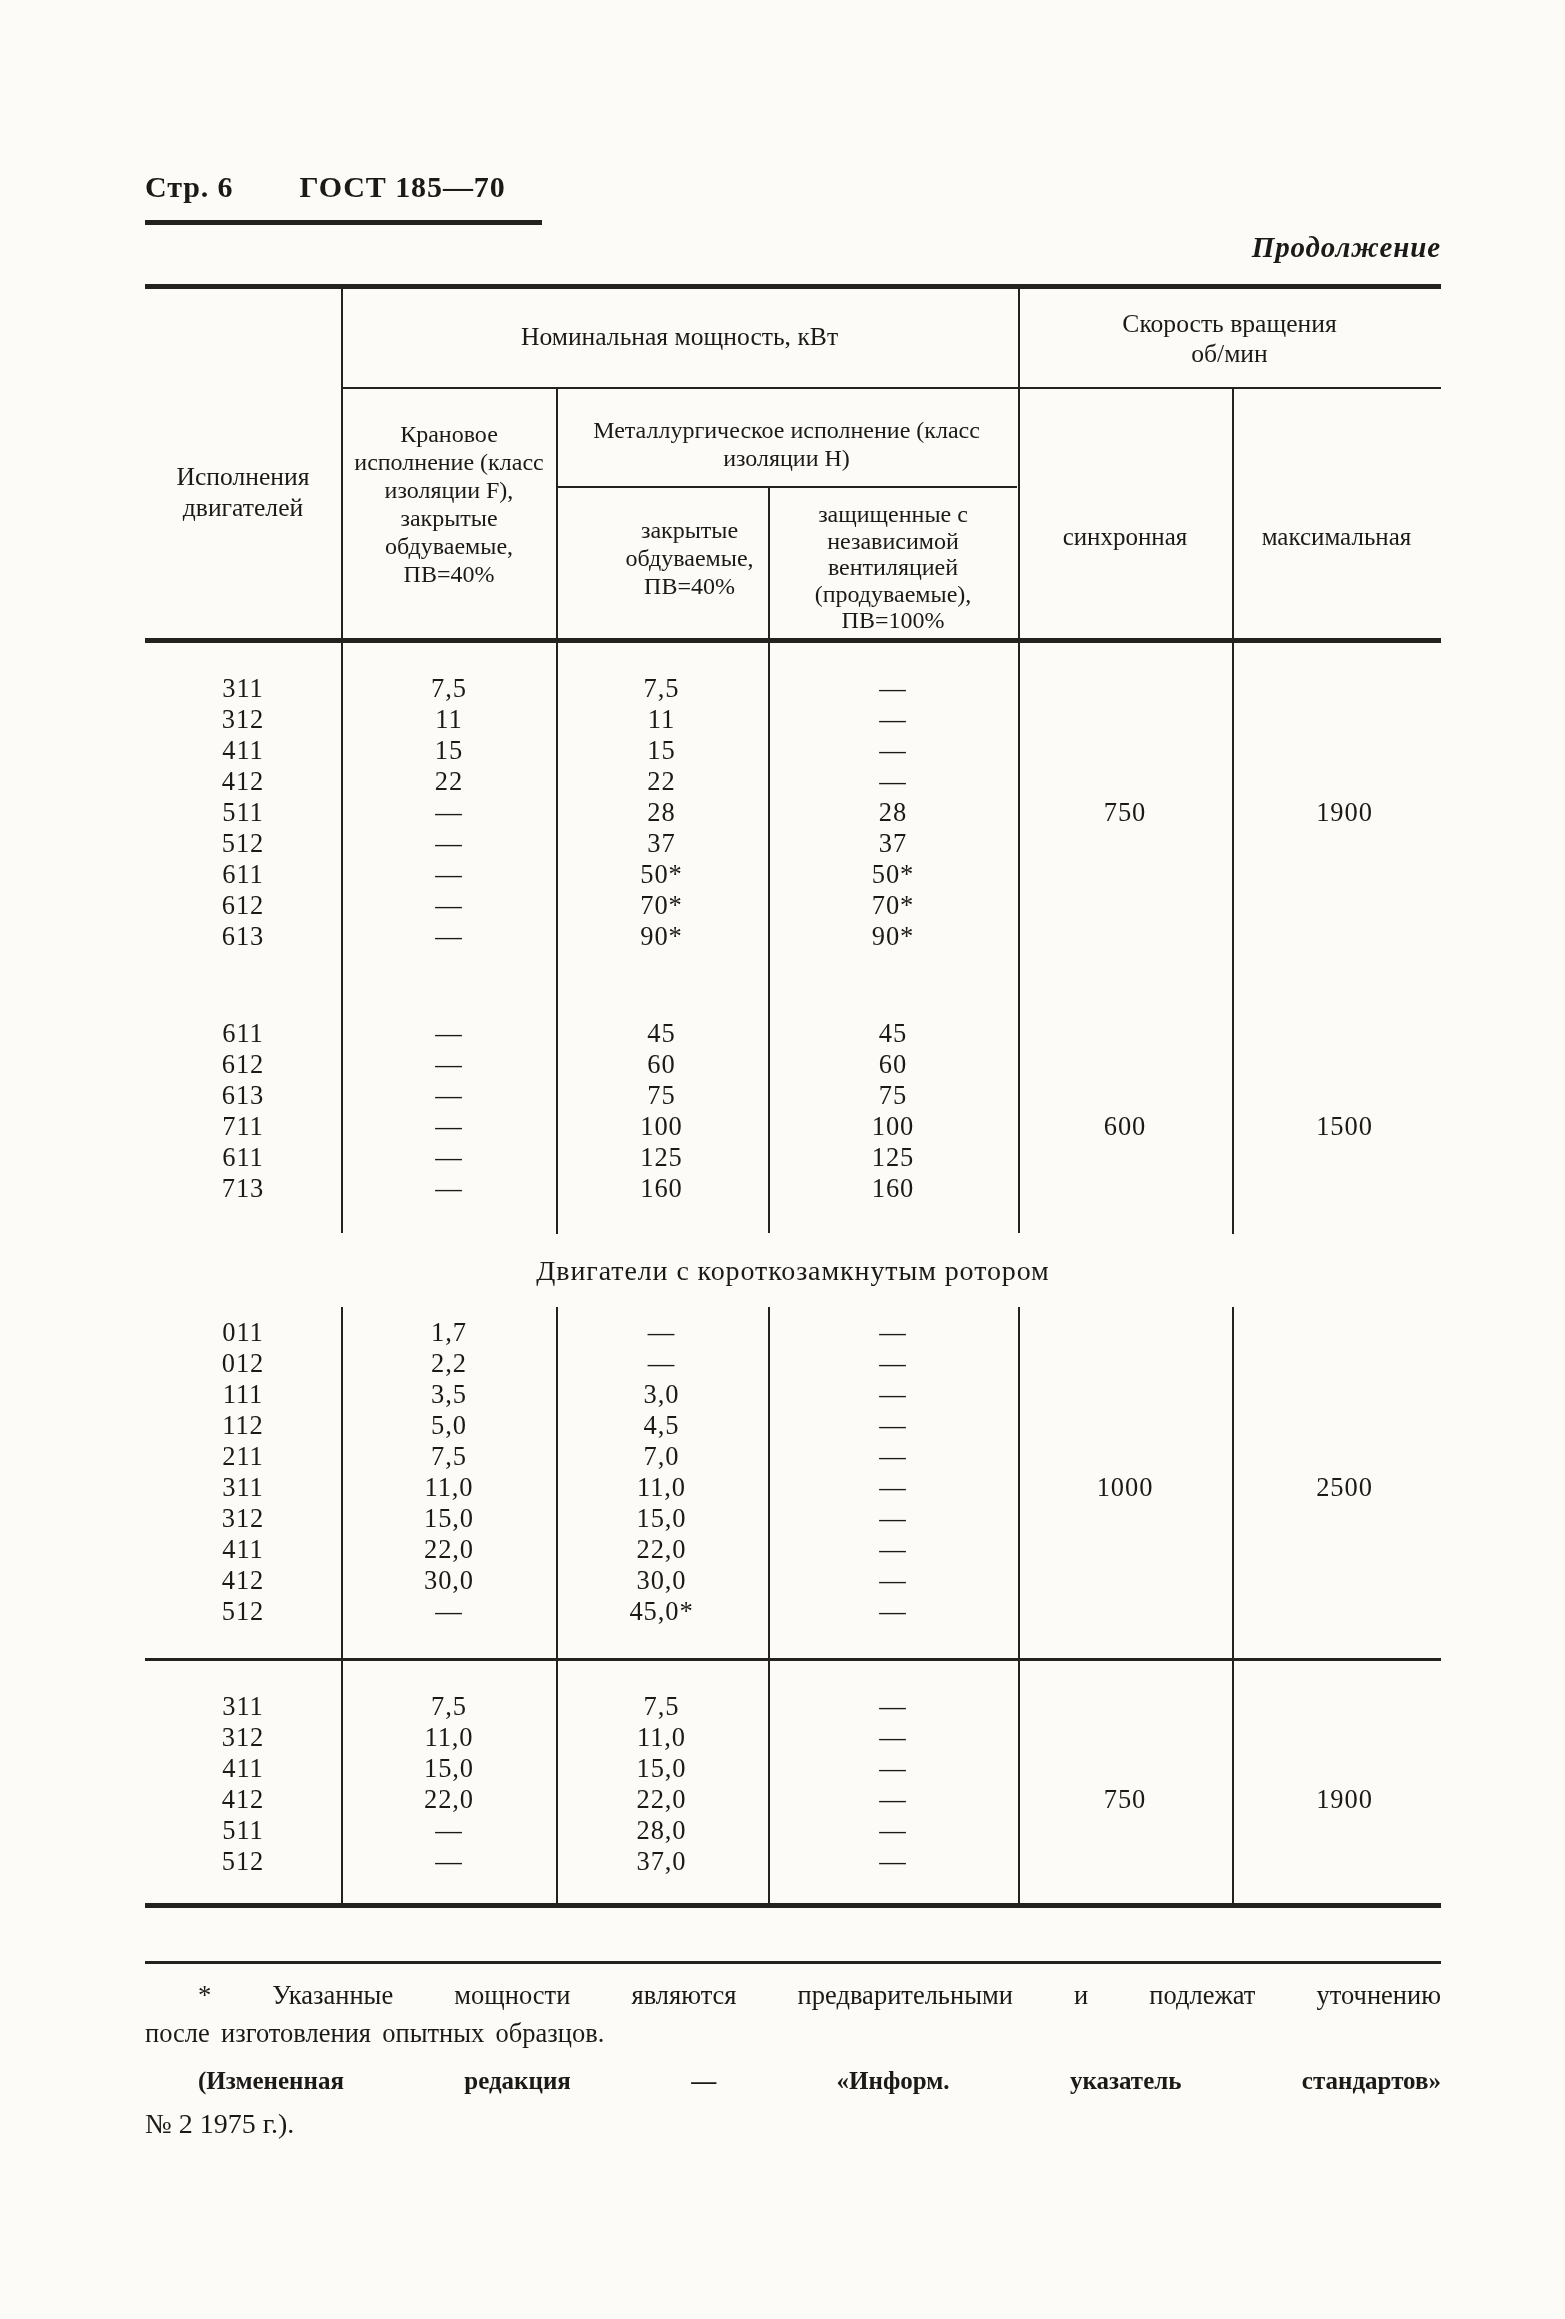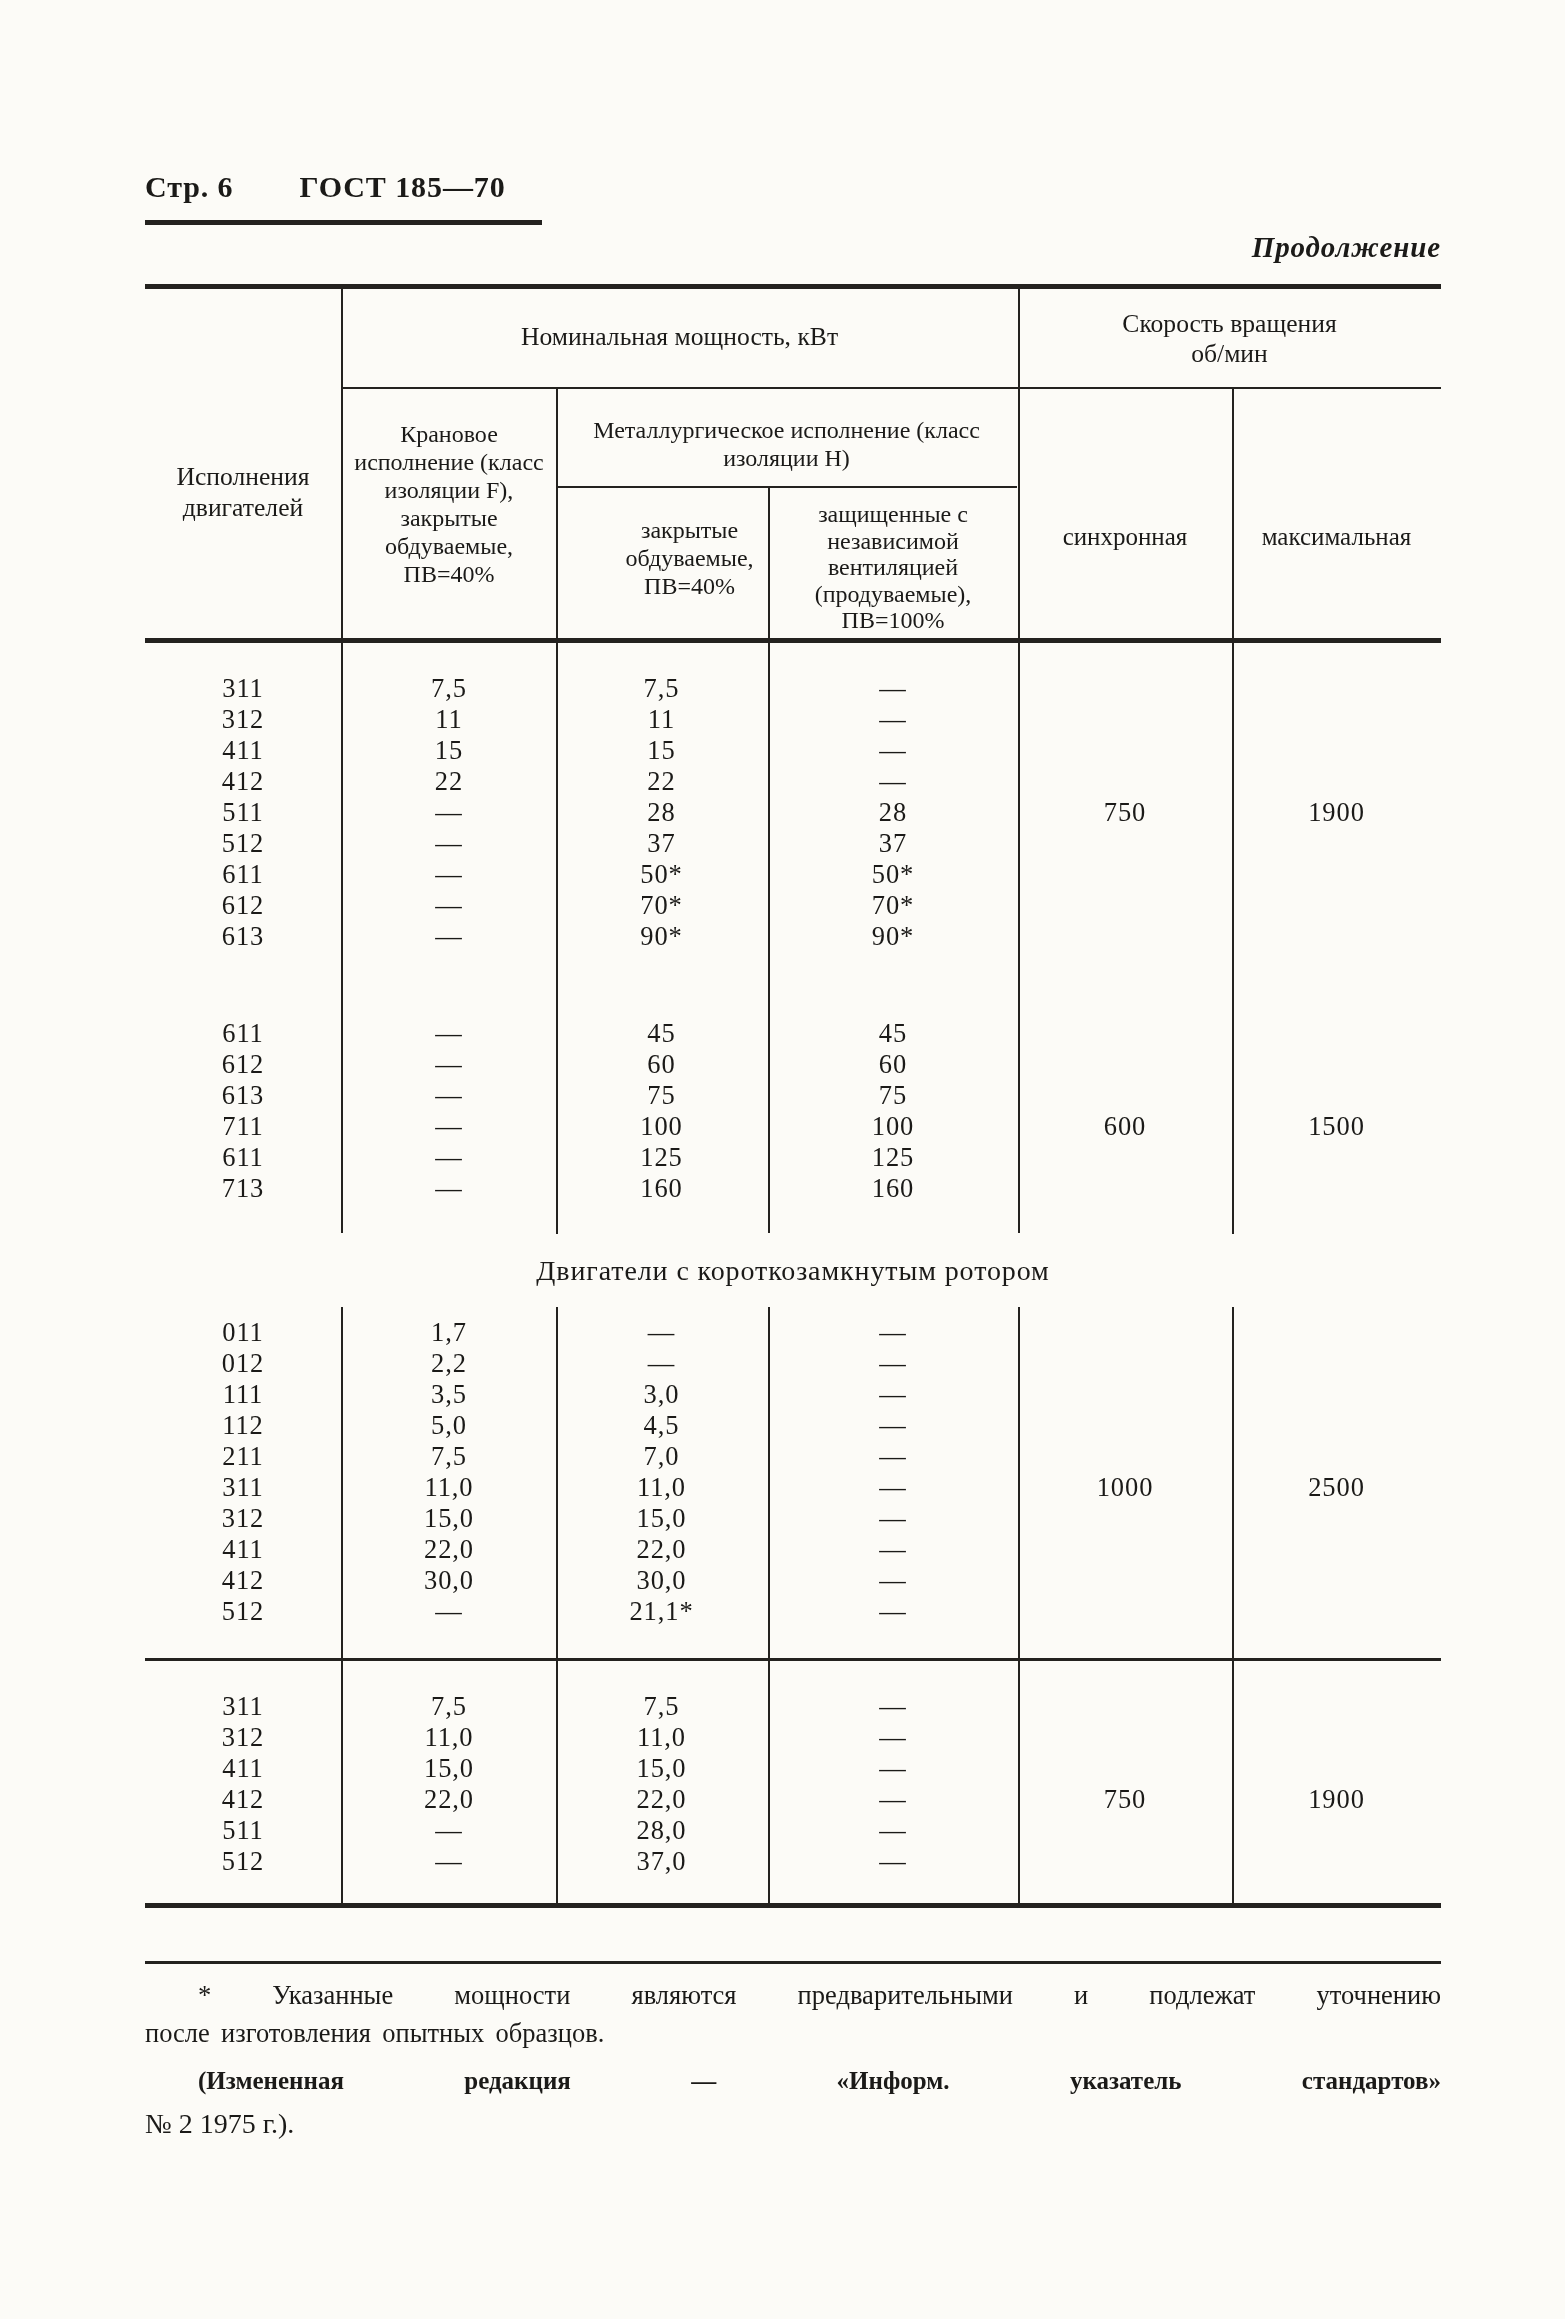--- a/index.html
+++ b/index.html
@@ -63,21 +63,21 @@
   #block2 { top: 1317px; }
   #block3 { top: 1691px; }
   .trow { position: relative; height: 31px; }
   .cell { position: absolute; top: 0; height: 31px; line-height: 31px;
           text-align: center; font-size: 26.5px; letter-spacing: 0.9px; }
   .col-id        { left: 145px;  width: 196px; }
   .col-crane     { left: 341px;  width: 216px; }
   .col-closed    { left: 556px;  width: 211px; }
   .col-protected { left: 768px;  width: 250px; }
   .col-sync      { left: 1018px; width: 214px; }
-  .col-max       { left: 1232px; width: 209px; }
+  .col-max       { left: 1232px; width: 209px; padding-left: 8px; }
   .speed { position: absolute; }
 
   .section-title { left: 145px; top: 1255px; width: 1296px; text-align: center;
                    font-size: 28px; letter-spacing: 0.9px; }
 
   
   .foot-1 { left: 145px; top: 1980px; width: 1296px; font-size: 26.5px;
             text-indent: 53px; text-align: justify; text-align-last: justify; word-spacing: 4.6px; }
   .foot-2 { left: 145px; top: 2018px; width: 1296px; font-size: 26.5px; word-spacing: 4.6px; }
   .amend-1 { left: 145px; top: 2067px; width: 1296px; font-size: 25px; font-weight: bold;
@@ -276,21 +276,21 @@
       </div>
       <div class="trow">
         <span class="cell col-id">412</span>
         <span class="cell col-crane">30,0</span>
         <span class="cell col-closed">30,0</span>
         <span class="cell col-protected">—</span>
       </div>
       <div class="trow">
         <span class="cell col-id">512</span>
         <span class="cell col-crane">—</span>
-        <span class="cell col-closed">21,1*</span>
+        <span class="cell col-closed">45,0*</span>
         <span class="cell col-protected">—</span>
       </div>
       <span class="cell speed col-sync" style="top: 155px;">1000</span>
       <span class="cell speed col-max" style="top: 155px;">2500</span>
     </div>
   <div class="block" id="block3">
       <div class="trow">
         <span class="cell col-id">311</span>
         <span class="cell col-crane">7,5</span>
         <span class="cell col-closed">7,5</span>

